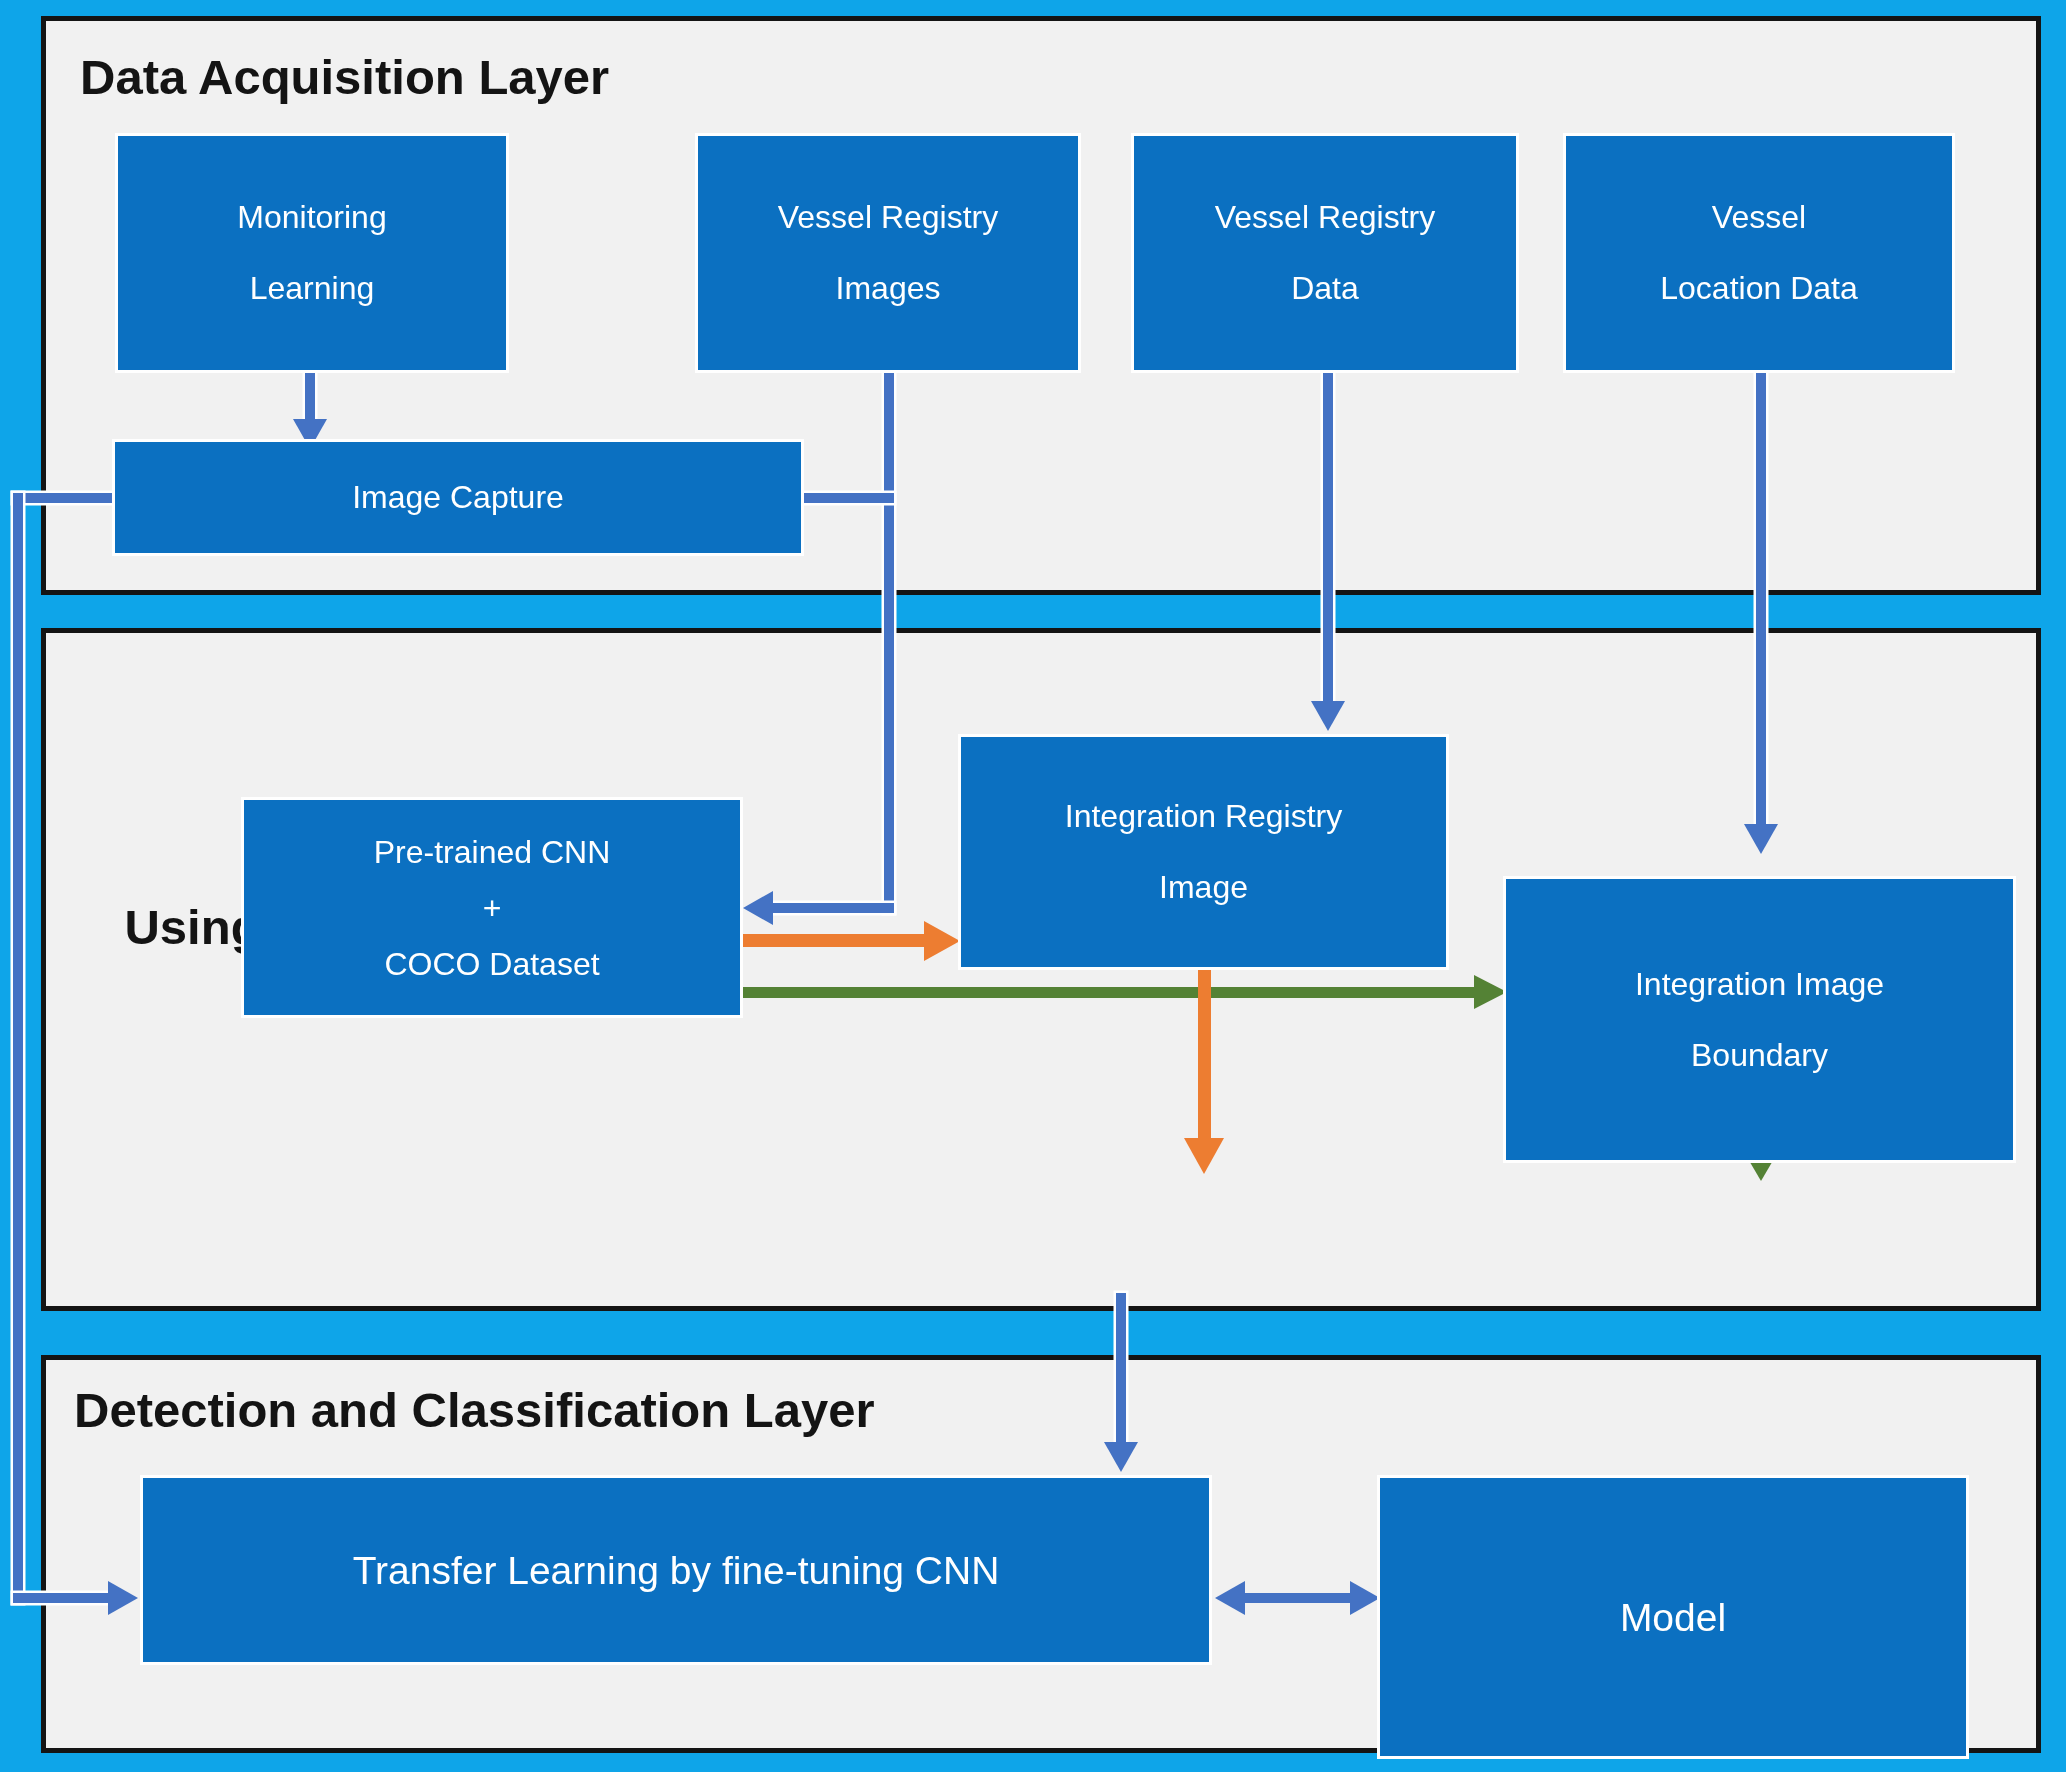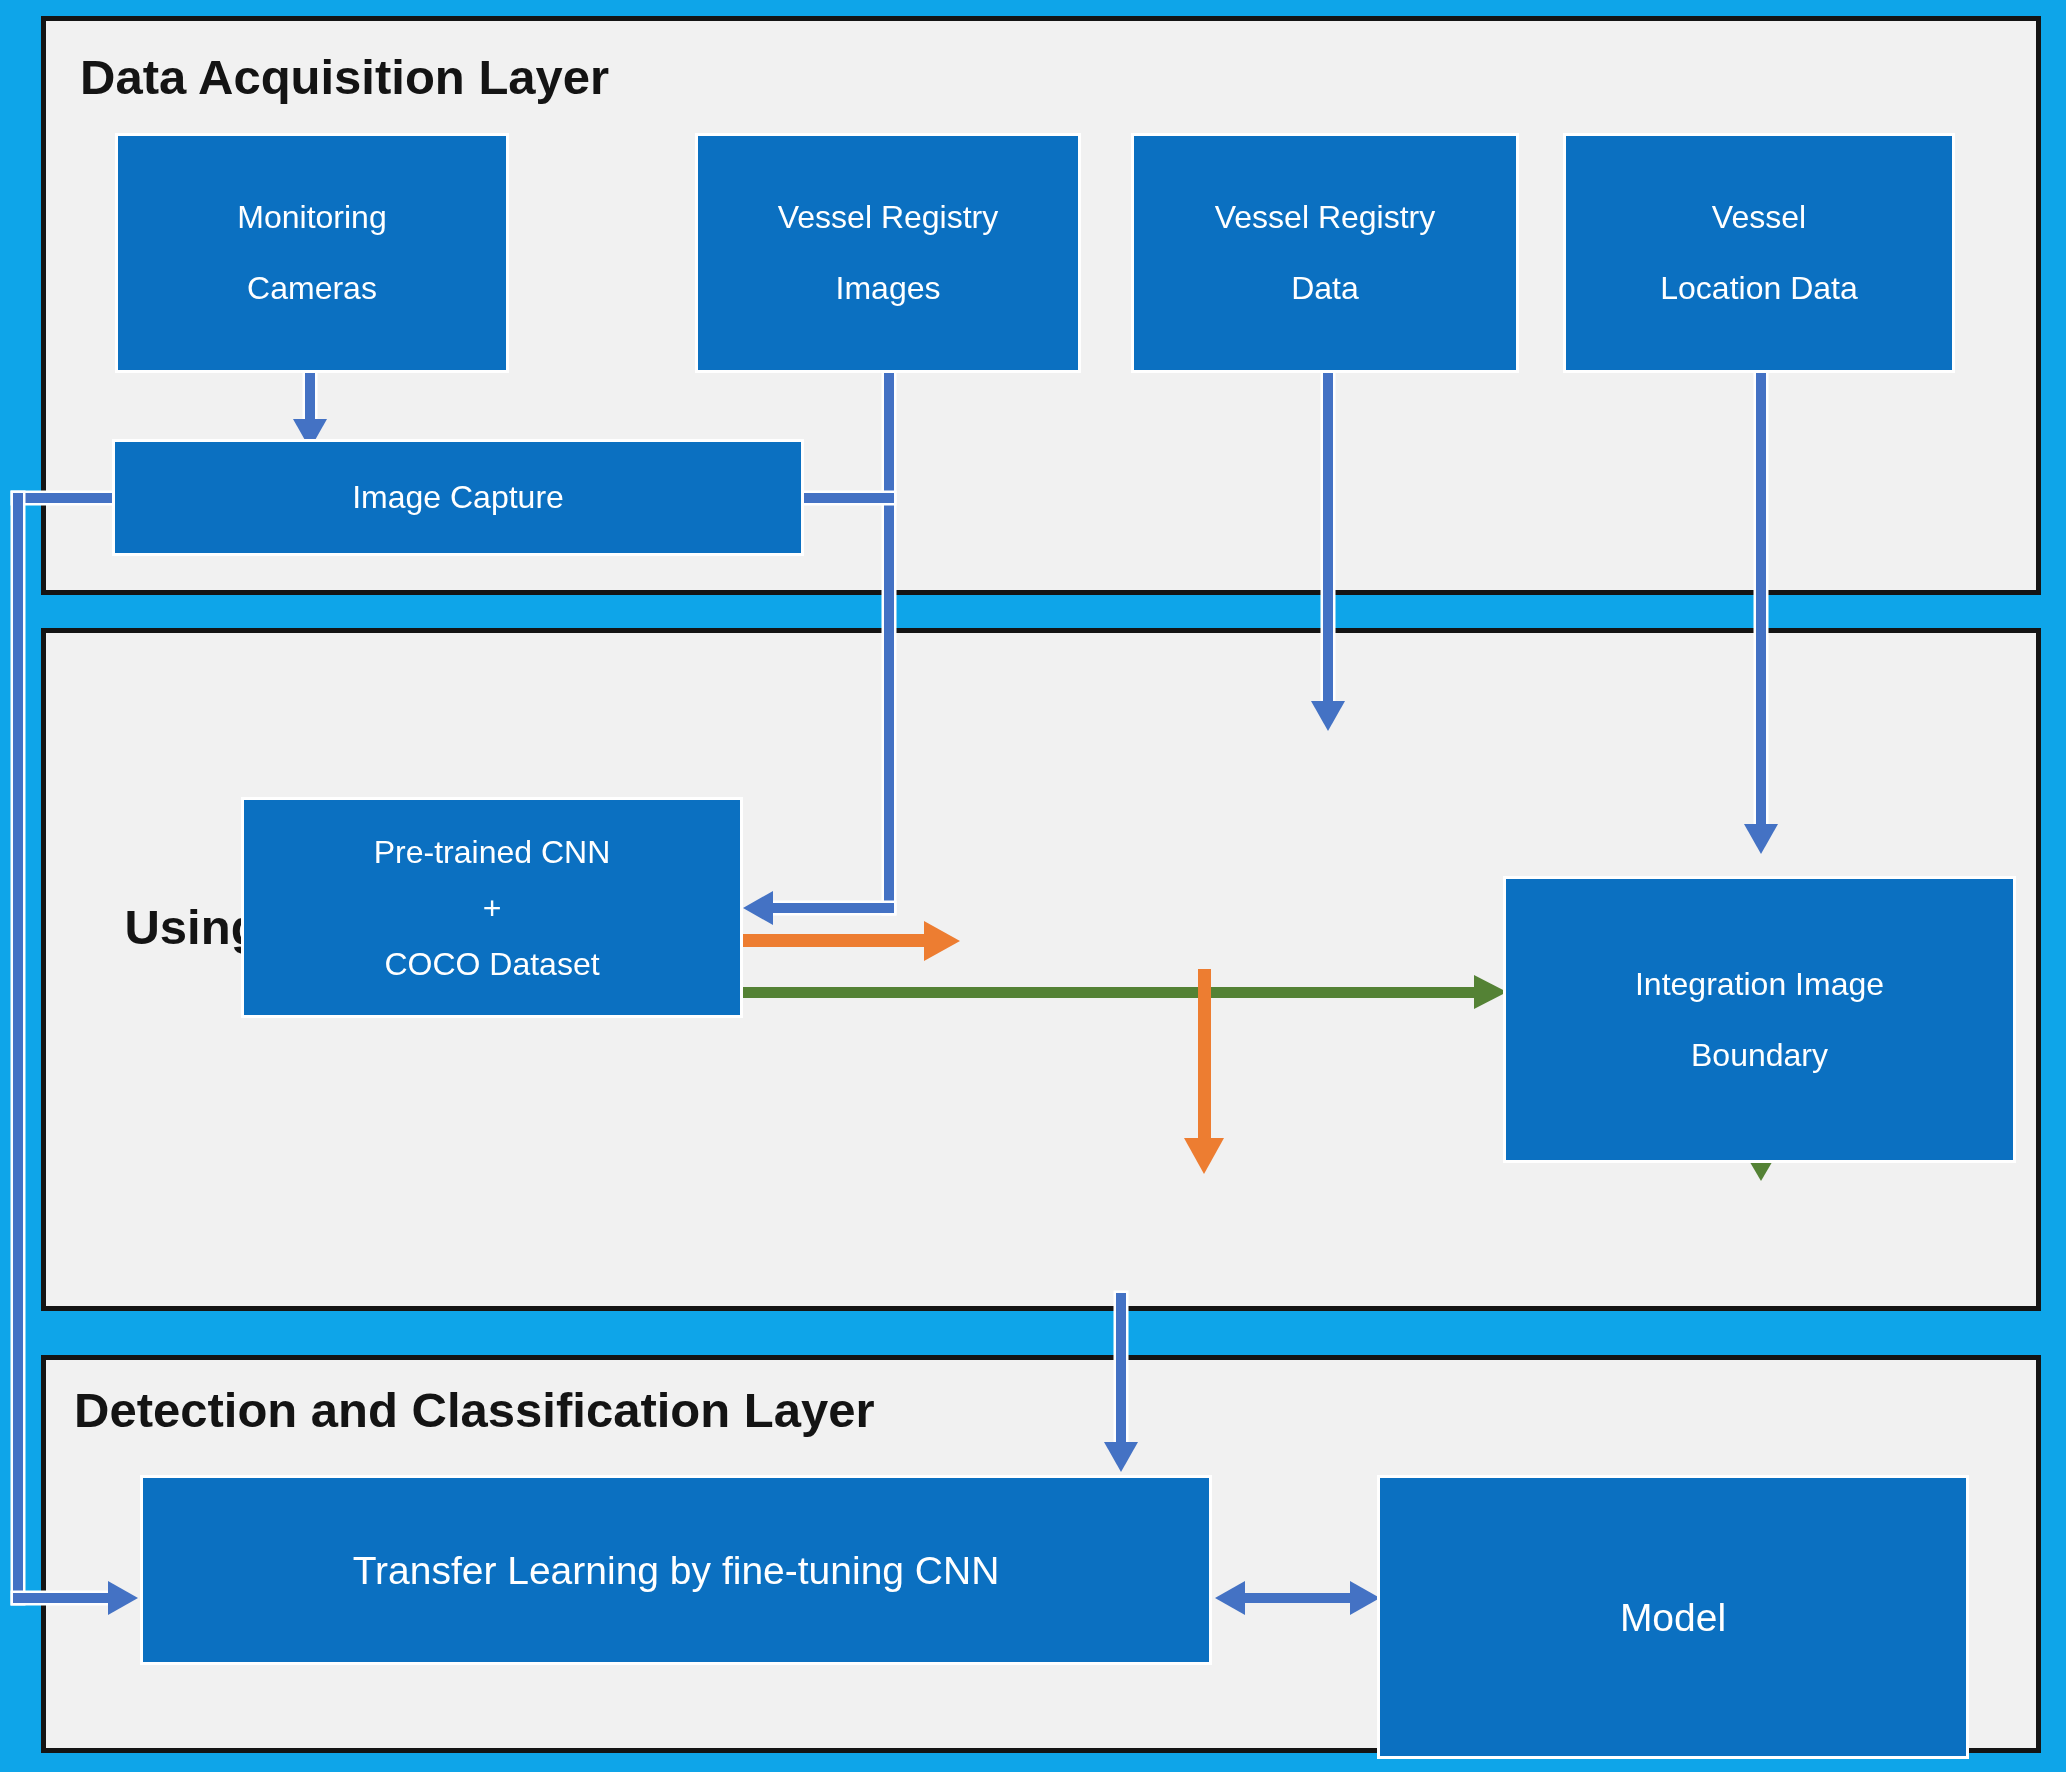--- a/index.html
+++ b/index.html
@@ -80,21 +80,21 @@
   <div class="head h-right-orange" style="left:924px;top:921px;"></div>
 
   <div class="shaft orange" style="left:1198px;top:969px;width:12.5px;height:170px;"></div>
   <div class="head h-down-orange" style="left:1184px;top:1138px;"></div>
 
   <div class="shaft green" style="left:1756px;top:1140px;width:11.3px;height:13.8px;"></div>
   <div class="head h-down-green" style="left:1744px;top:1152px;"></div>
 
   <div class="box" style="left:118px;top:136px;width:388px;height:234px;">
     <span class="ln">Monitoring</span>
-    <span class="ln">Cameras</span>
+    <span class="ln">Learning</span>
   </div>
 
   <div class="box" style="left:698px;top:136px;width:380px;height:234px;">
     <span class="ln">Vessel Registry</span>
     <span class="ln">Images</span>
   </div>
 
   <div class="box" style="left:1134px;top:136px;width:382px;height:234px;">
     <span class="ln">Vessel Registry</span>
     <span class="ln">Data</span>
@@ -108,20 +108,24 @@
   <div class="box" style="left:115px;top:442px;width:686px;height:111px;">
     <span class="ln">Image Capture</span>
   </div>
 
   <div class="box lh90" style="left:244px;top:800px;width:496px;height:215px;">
     <span class="ln">Pre-trained CNN</span>
     <span class="ln">+</span>
     <span class="ln">COCO Dataset</span>
   </div>
 
+  <div class="box" style="left:961px;top:737px;width:485px;height:230px;">
+    <span class="ln">Integration Registry</span>
+    <span class="ln">Image</span>
+  </div>
 
   <div class="box" style="left:1506px;top:879px;width:507px;height:281px;">
     <span class="ln">Integration Image</span>
     <span class="ln">Boundary</span>
   </div>
 
 
   <div class="box fs62" style="left:143px;top:1478px;width:1066px;height:184px;">
     <span class="ln">Transfer Learning by fine-tuning CNN</span>
   </div>

